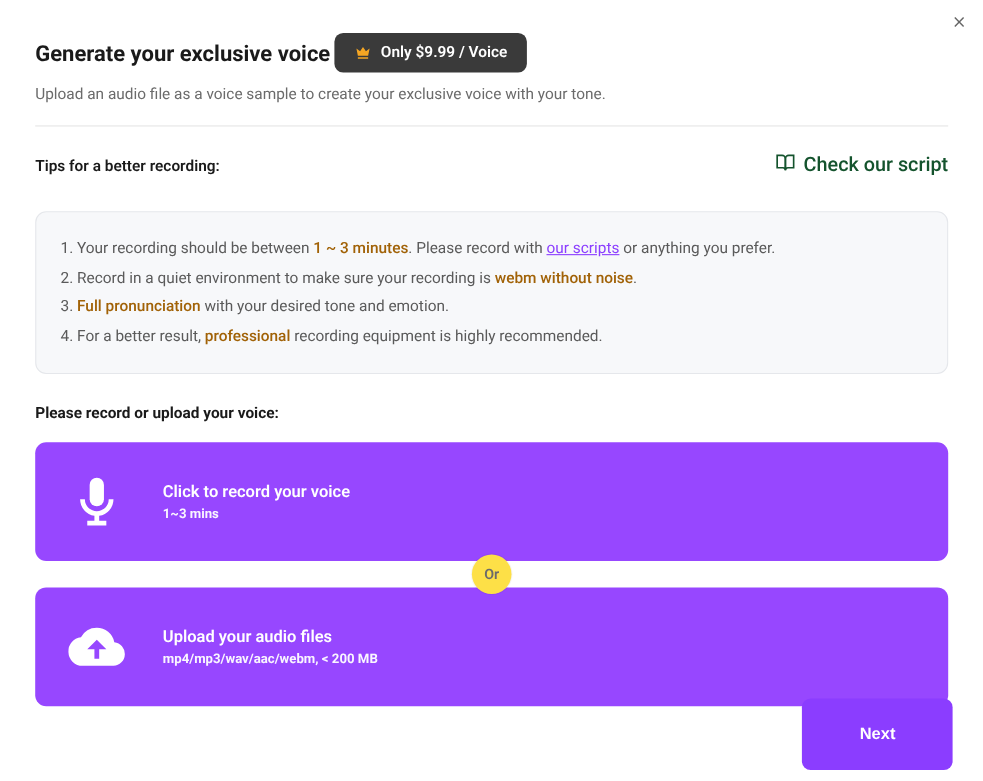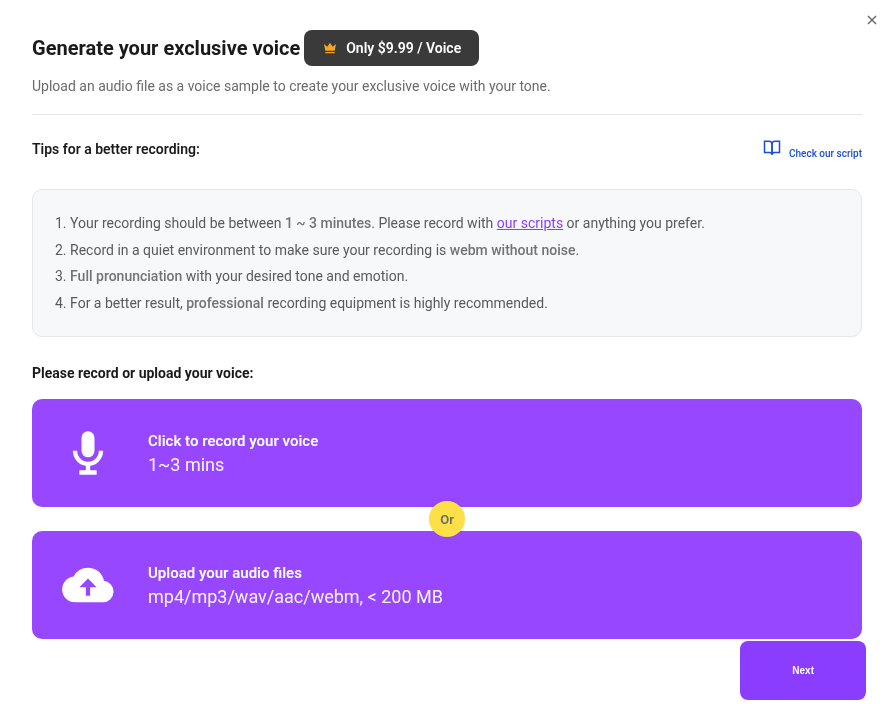--- a/index.html
+++ b/index.html
@@ -69,24 +69,24 @@
       align-items: center;
       margin-bottom: 30px;
     }
     .tips-title {
       font-size: 14px;
       font-weight: 600;
       color: #1a1a1a;
     }
     .check-script {
       display: flex;
-      align-items: flex-end;
+      align-items: flex-start;
       gap: 8px;
-      color: #1d4ed8;
-      font-size: 10px;
+      color: #14532d;
+      font-size: 18px;
       font-weight: 500;
       cursor: pointer;
     }
     .check-script svg { width: 18px; height: 18px; }
     .tips-box {
       background: #f7f8fa;
       border: 1px solid #e5e7eb;
       border-radius: 10px;
       padding: 20px 22px;
       margin-bottom: 28px;
@@ -94,21 +94,21 @@
     .tips-box ol {
       list-style-position: inside;
       padding: 0;
     }
     .tips-box li {
       font-size: 14px;
       color: #5a5a5a;
       line-height: 1.9;
     }
     .highlight {
-      color: #737373;
+      color: #a16207;
       font-weight: 500;
     }
     .highlight-underline {
       color: #8b3dff;
       font-weight: 400;
       text-decoration: underline;
       margin-top: 14px;
     }
     .record-prompt {
       font-size: 14px;
@@ -142,22 +142,22 @@
       align-items: center;
       justify-content: center;
     }
     .option-icon svg { width: 52px; height: 52px; fill: #fff; }
     .option-text { display: flex; flex-direction: column; gap: 4px; }
     .option-title {
       font-size: 15px;
       font-weight: 600;
     }
     .option-sub {
-      font-size: 18px;
-      font-weight: 400;
+      font-size: 12px;
+      font-weight: 700;
       opacity: 0.95;
     }
     .or-circle {
       position: absolute;
       left: 50%;
       top: 50%;
       transform: translate(-50%, -50%);
       width: 36px;
       height: 36px;
       background: #fde047;
@@ -172,21 +172,21 @@
     }
     .next-btn {
       position: absolute;
       bottom: 10px;
       right: 28px;
       background: #8b3dff;
       color: #fff;
       border: none;
       border-radius: 8px;
       padding: 24px 52px;
-      font-size: 10px;
+      font-size: 15px;
       font-weight: 600;
       cursor: pointer;
     }
   </style>
 </head>
 <body>
 
 <div class="close-btn">
   <svg viewBox="0 0 24 24" fill="none" stroke="currentColor" stroke-width="2">
     <line x1="18" y1="6" x2="6" y2="18"></line>

